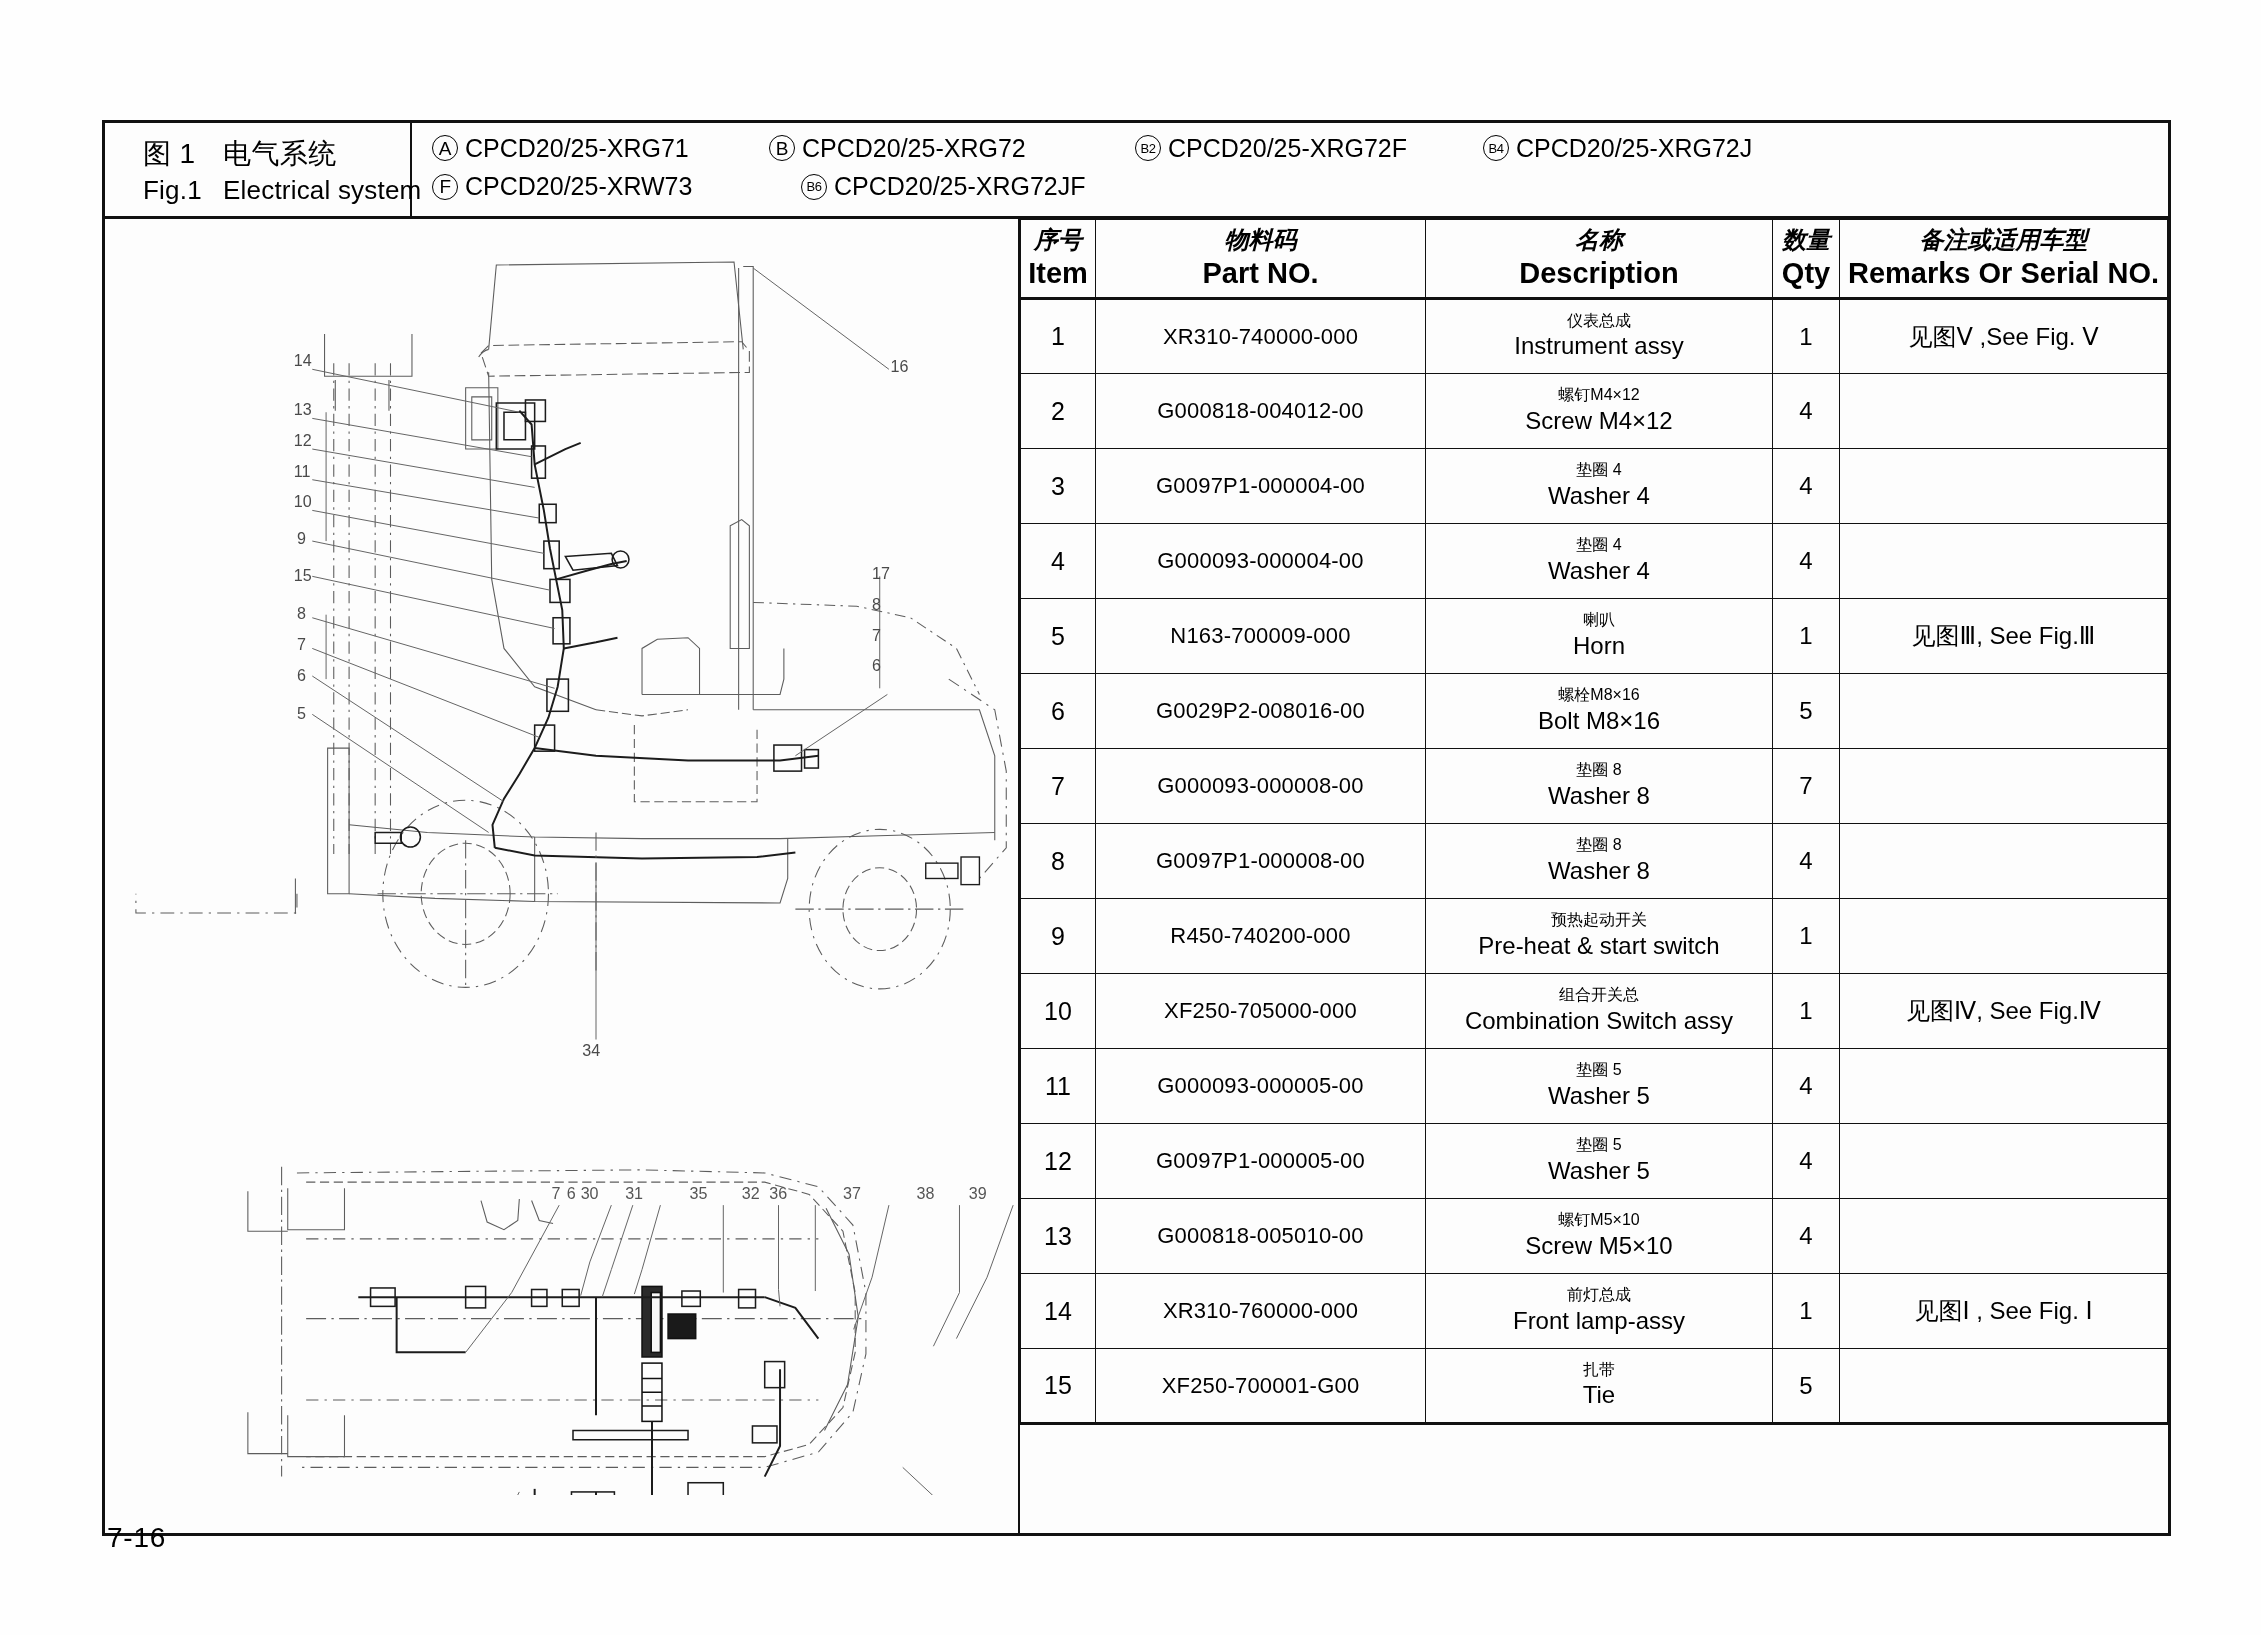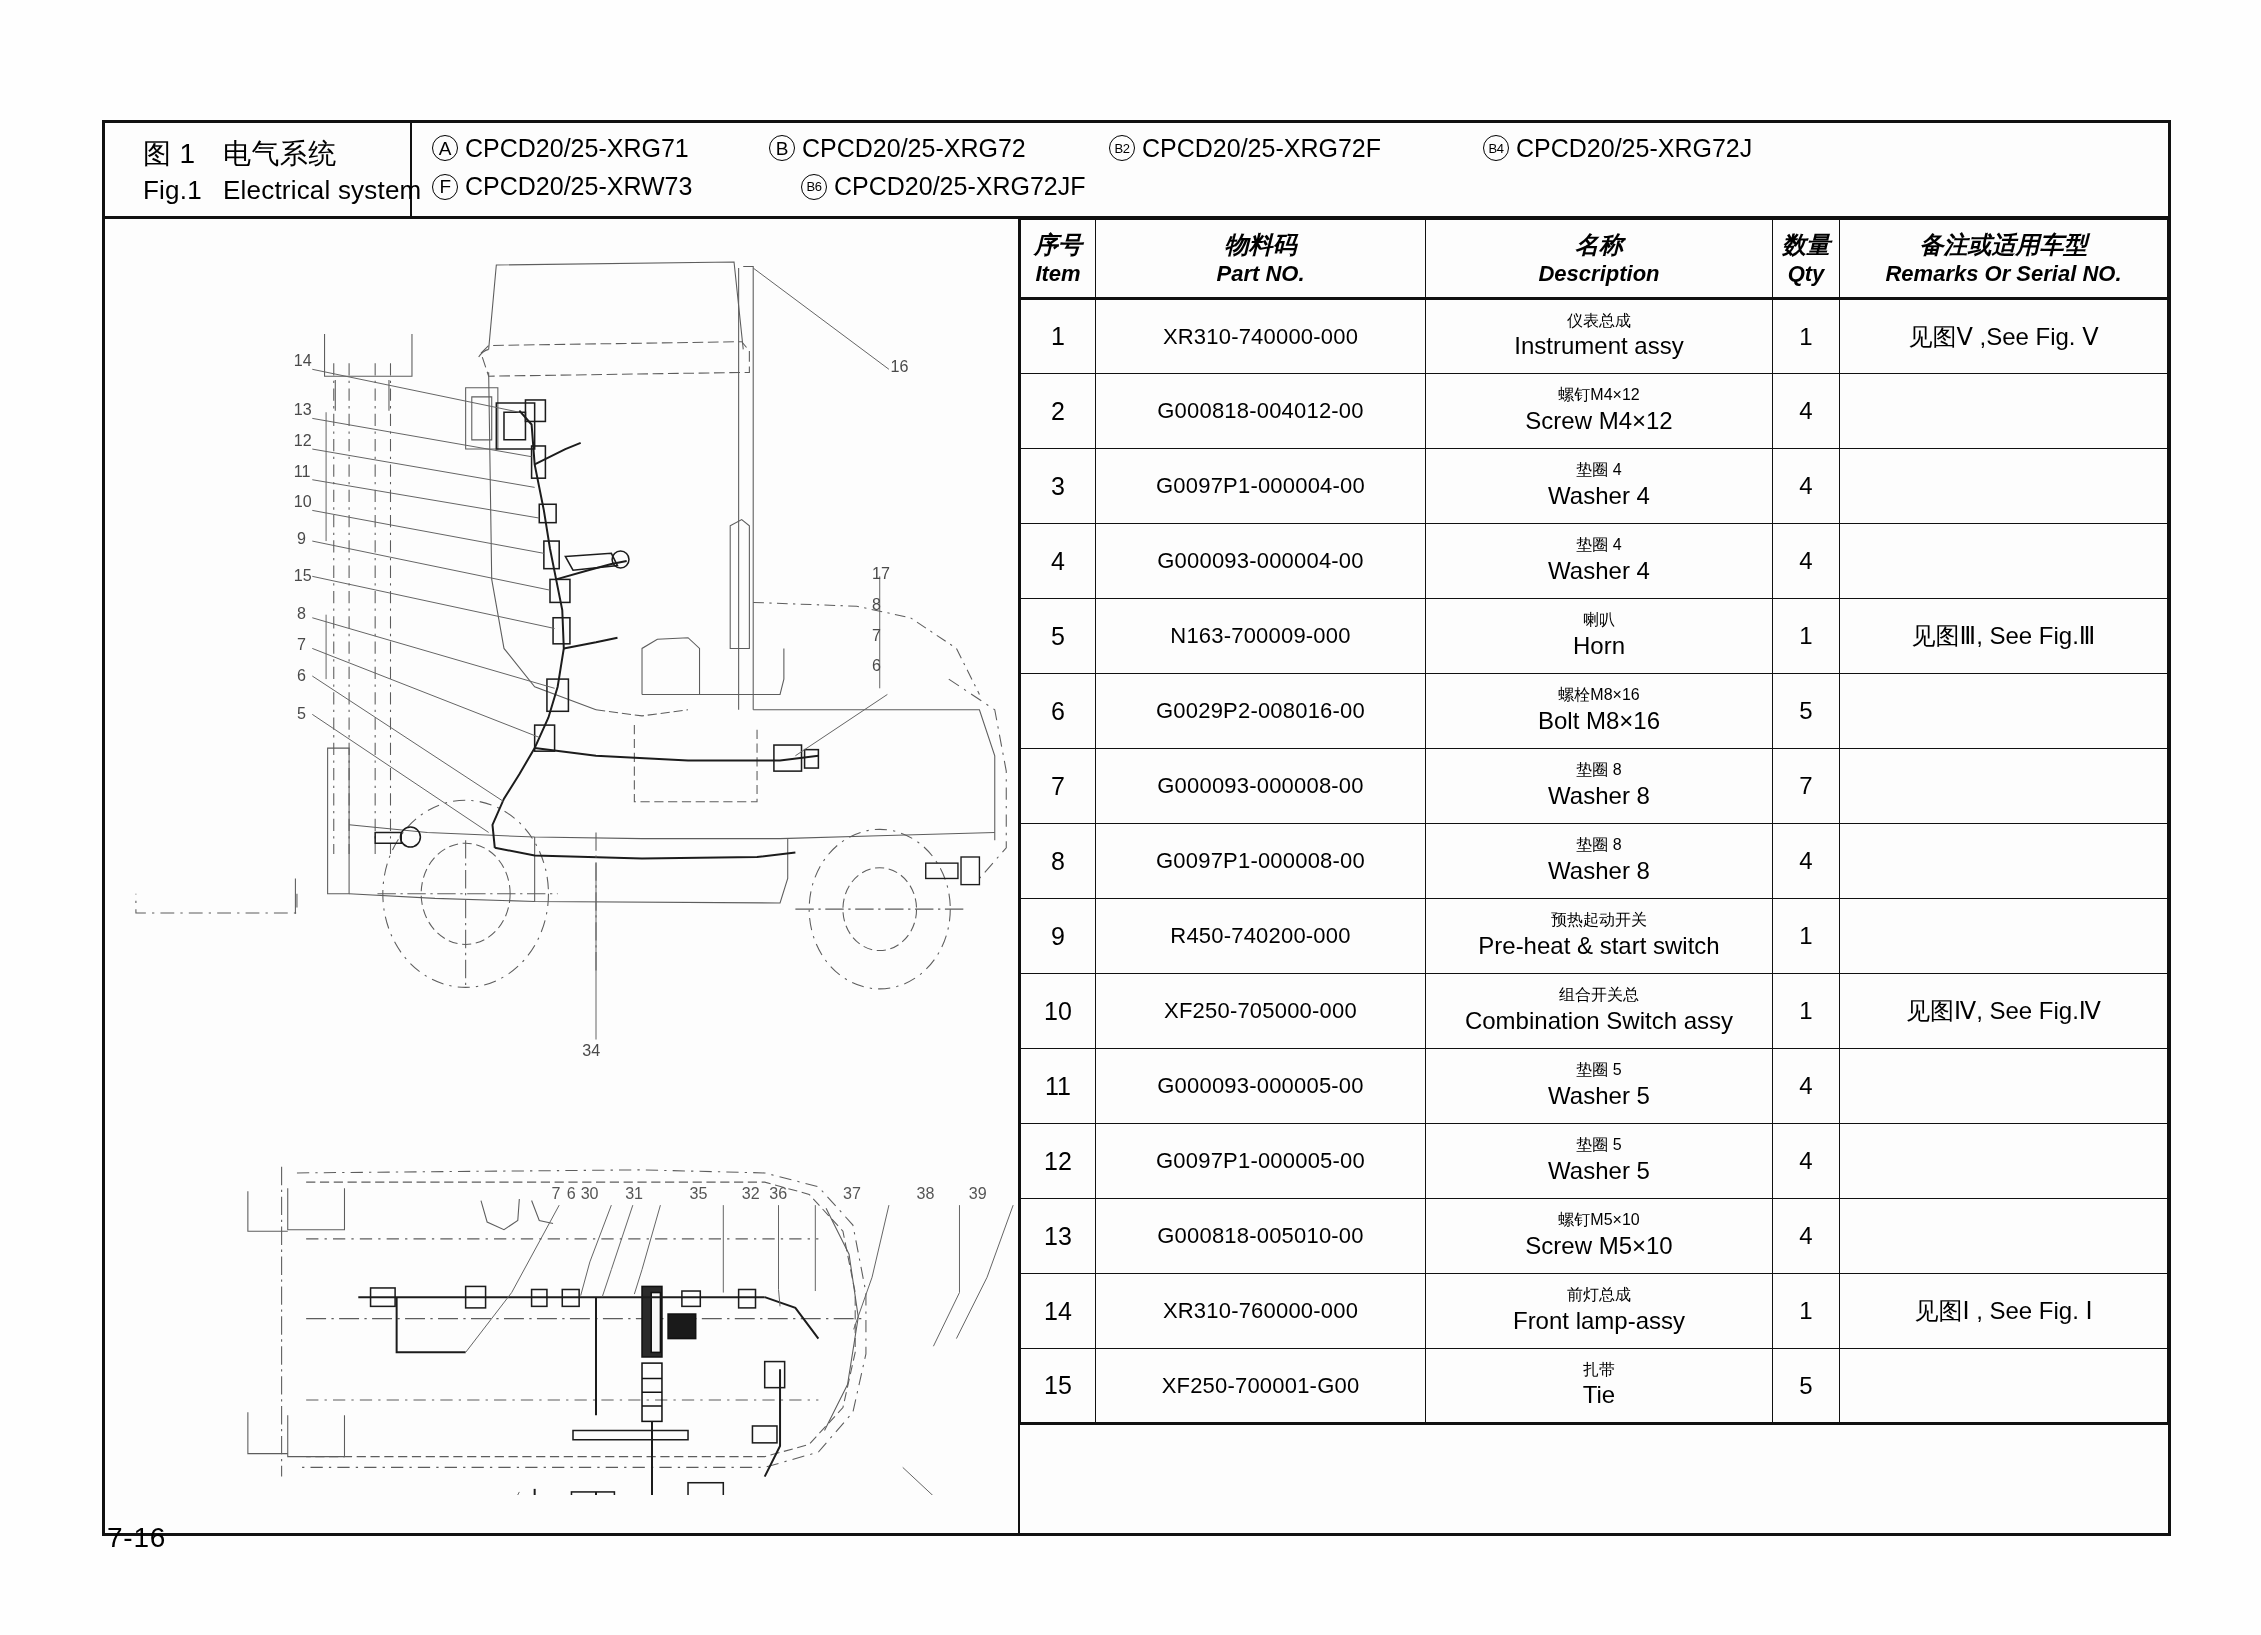--- a/index.html
+++ b/index.html
@@ -70,21 +70,21 @@
     width: 26px; height: 26px;
     font-size: 19px;
     line-height: 1;
     margin-right: 7px;
     flex: 0 0 auto;
     letter-spacing: -0.4px;
   }
   .model .badge.small { font-size: 13px; }
   .m-pos-1 { position: absolute; left: 20px;  top: 10.7px; }
   .m-pos-2 { position: absolute; left: 357px; top: 10.7px; }
-  .m-pos-3 { position: absolute; left: 697px; top: 10.7px; }
+  .m-pos-3 { position: absolute; left: 723px; top: 10.7px; }
   .m-pos-4 { position: absolute; left: 1071px;top: 10.7px; }
   .m-pos-5 { position: absolute; left: 20px;  top: 49px; }
   .m-pos-6 { position: absolute; left: 357px; top: 49px; margin-left: 32px; }
 
   
   .body {
     position: absolute;
     left: 0; top: 96px;
     right: 0; bottom: 0;
     display: flex;
@@ -122,21 +122,21 @@
   }
   table.parts tr.hdr th {
     height: 79px;
     border-bottom-width: 3.1px;
   }
   table.parts tbody td { height: 75px; }
   table.parts tbody tr:last-child td { border-bottom-width: 3.1px; }
 
   .th2 { line-height: 1.30; }
   .th-cn { font-size: 24px; display: block; font-style: italic; }
-  .th-en { font-size: 22px; display: block; font-style: italic; }
+  .th-en { font-size: 29px; display: block; }
 
   .cell-num { font-size: 25px; }
   .cell-part { font-size: 22px; letter-spacing: 0.2px; }
   .cell-qty { font-size: 24px; }
   .cell-rem { font-size: 24px; white-space: nowrap; }
   .desc {
     text-align: left;
     padding-left: 17px;
     line-height: 1.28;
   }

